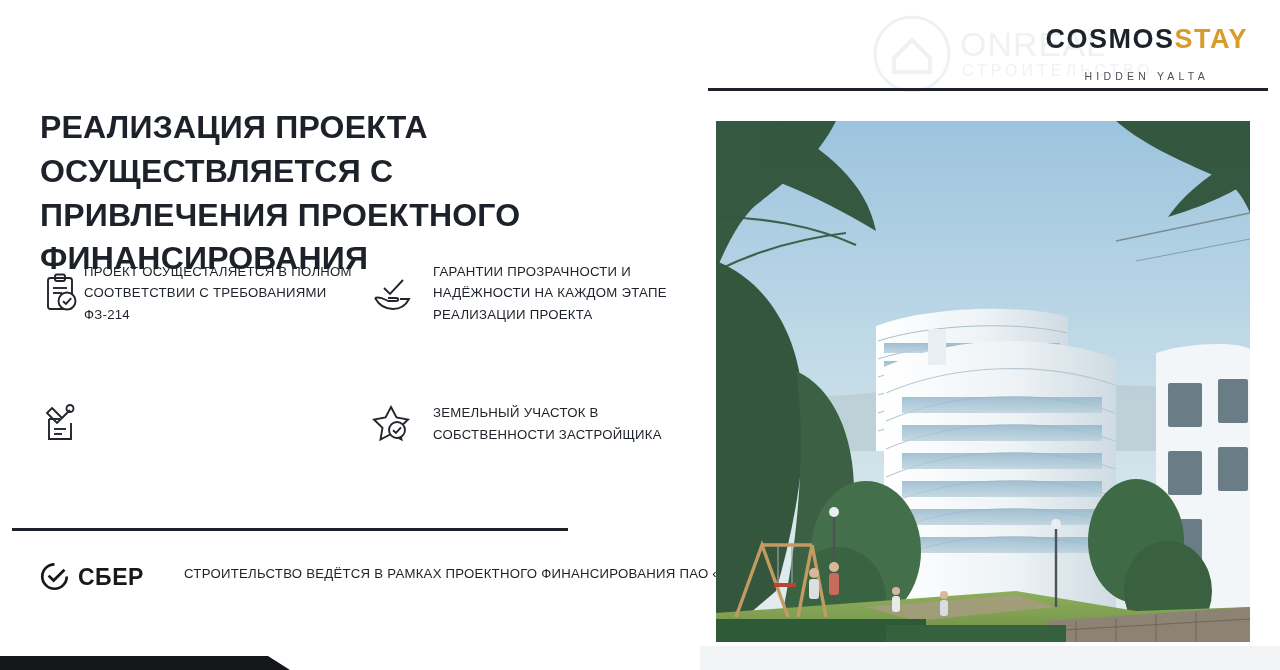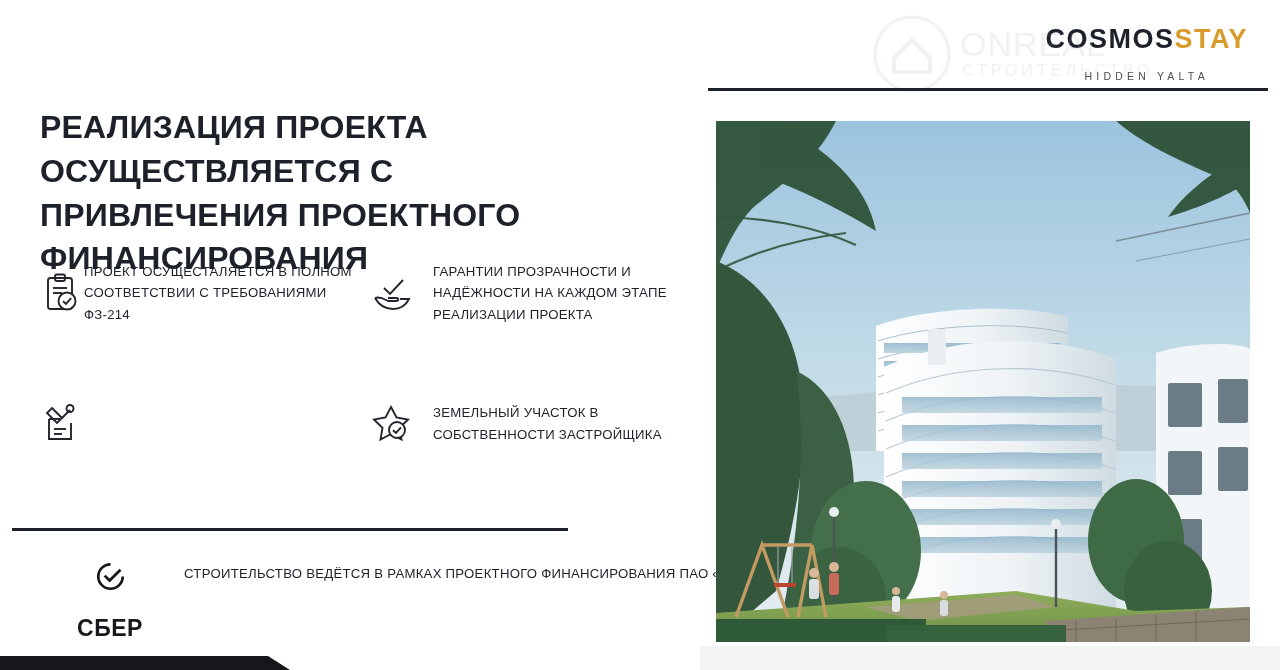--- a/index.html
+++ b/index.html
@@ -119,24 +119,23 @@
     background: #1d2129;
   }
   .bank-block {
     position: absolute;
     left: 40px; top: 562px;
     display: flex;
     align-items: flex-start;
   }
   .sber-logo {
     display: flex;
-    align-items: center;
-    gap: 24px;
+    align-items: flex-end;
+    gap: 9px;
     width: 140px;
-    flex-direction: column;
   }
   .sber-mark { width: 29px; height: 29px; color: #16181c; }
   .sber-word {
     font-size: 23px;
     font-weight: bold;
     letter-spacing: 0.5px;
     color: #16181c;
   }
   .bank-text {
     margin-left: 4px;

